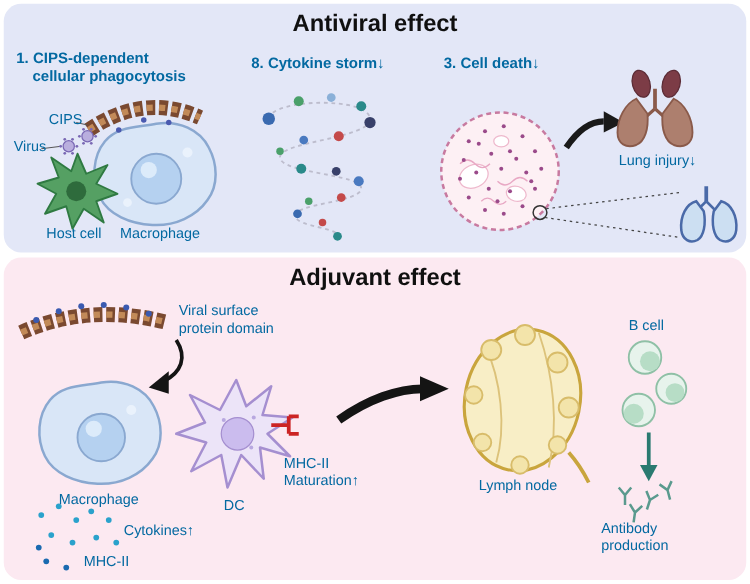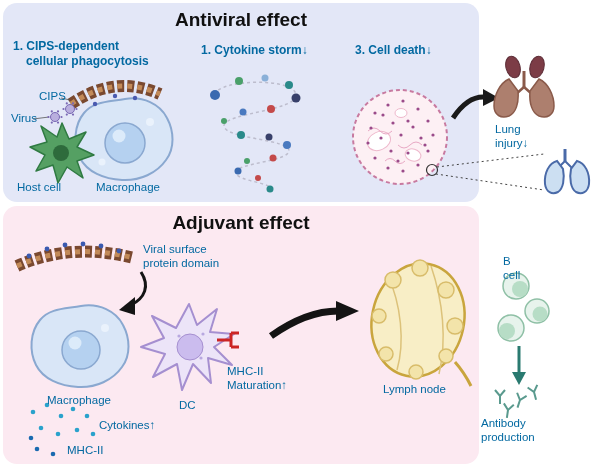--- a/index.html
+++ b/index.html
@@ -1,18 +1,18 @@
 <!DOCTYPE html>
 <html><head>
 <meta charset="utf-8">
 <style>
   * { margin:0; padding:0; box-sizing:border-box; }
   html,body { width:600px; height:467px; background:#fff; font-family:"Liberation Sans",sans-serif; }
   .canvas { position:relative; width:600px; height:467px; background:#fff; overflow:hidden; }
-  .panel { position:absolute; left:3px; width:476px; border-radius:14px; }
+  .panel { position:absolute; left:3px; width:594px; border-radius:14px; }
   .panel-antiviral { top:3px; height:199px; background:#e3e7f7; }
   .panel-adjuvant { top:206px; height:258px; background:#fce9f1; }
   .panel-title { position:absolute; left:0; right:0; top:6px; text-align:center; font-weight:bold; font-size:19px; color:#101010; z-index:3; }
   .gfx { position:absolute; left:0; top:0; z-index:1; }
   .lbl { position:absolute; font-size:11.5px; color:#0369a1; white-space:pre-line; line-height:1.22; z-index:2; }
   .lbl.bold { font-weight:bold; font-size:12px; }
   .hang { text-indent:-13px; padding-left:13px; }
   .ctr { text-align:left; }
 </style>
 </head>
@@ -146,25 +146,25 @@
       <g>
         <path d="M562,146 L562,158" stroke="#4a6aa8" stroke-width="3"></path>
         <path d="M562,158 L555,165 M562,158 L569,165" stroke="#4a6aa8" stroke-width="2" fill="none"></path>
         <path d="M554,158 C546,160 541,170 542,181 C543,189 549,192 555,189 C560,186 562,176 560,166 Z" fill="#ccdff2" stroke="#4a6aa8" stroke-width="2"></path>
         <path d="M574,158 C582,160 587,170 586,181 C585,189 579,192 573,189 C568,186 566,176 568,166 Z" fill="#ccdff2" stroke="#4a6aa8" stroke-width="2"></path>
       </g>
     </svg>
 
     <div class="lbl bold hang" style="left:10px; top:36px; width:160px;">1. CIPS-dependent
 cellular phagocytosis</div>
-    <div class="lbl bold" style="left:198px; top:40px;">1. Cytokine storm↓</div>
+    <div class="lbl bold" style="left:198px; top:40px;">8. Cytokine storm↓</div>
     <div class="lbl bold" style="left:352px; top:40px;">3. Cell death↓</div>
     <div class="lbl" style="left:36px; top:86px;">CIPS</div>
     <div class="lbl" style="left:8px; top:108px;">Virus</div>
-    <div class="lbl" style="left:14px; top:177px;">Host cell</div>
+    <div class="lbl" style="left:34px; top:177px;">Host cell</div>
     <div class="lbl" style="left:93px; top:177px;">Macrophage</div>
     <div class="lbl" style="left:492px; top:119px;">Lung injury↓</div>
   </section>
 
   <section class="panel panel-adjuvant">
     <div class="panel-title">Adjuvant effect</div>
 
     <svg class="gfx" width="594" height="258" viewBox="0 0 594 258">
 
       <g>

